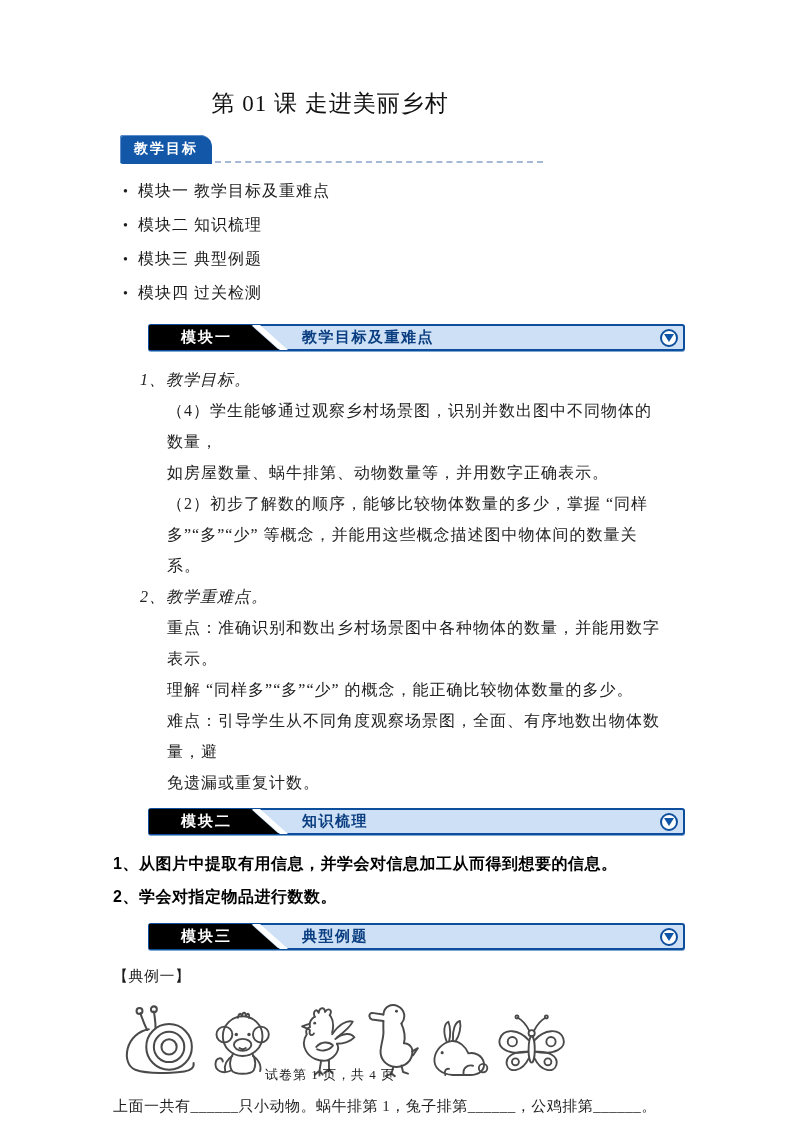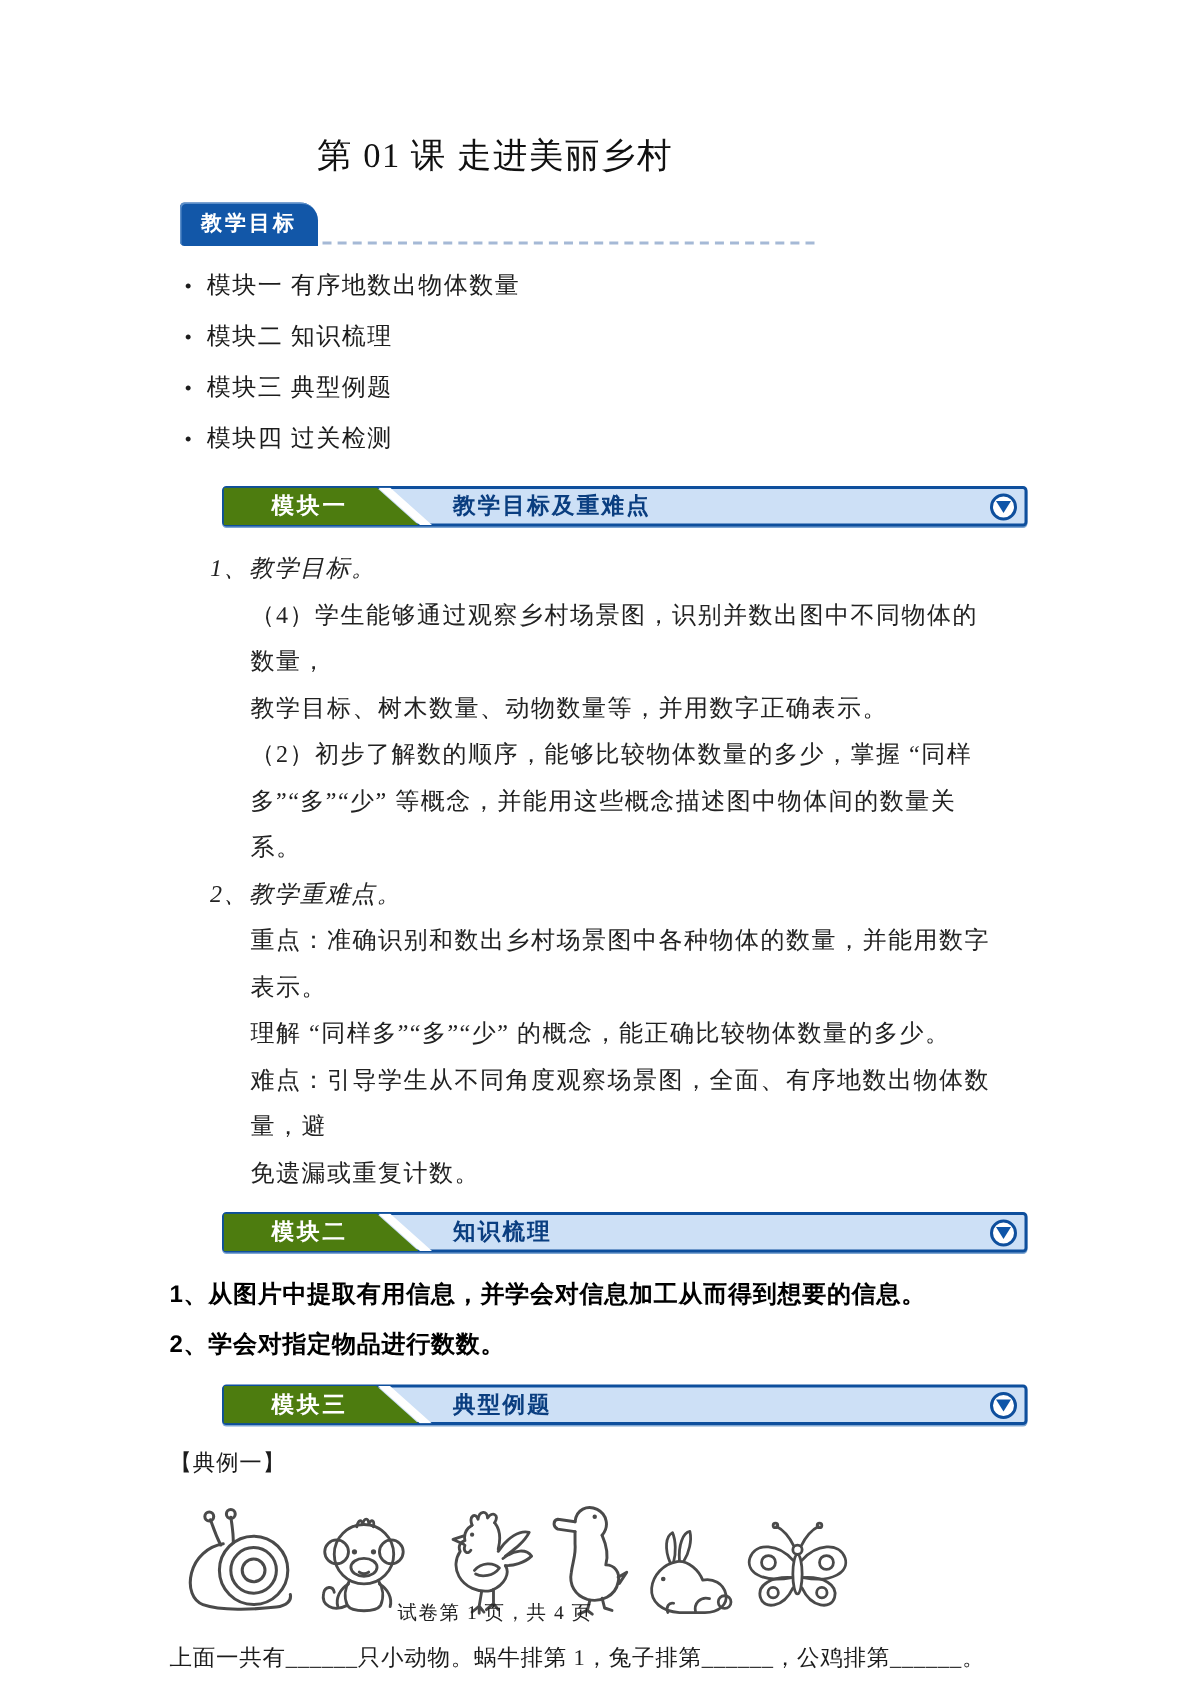--- a/index.html
+++ b/index.html
@@ -60,21 +60,21 @@
     background:#cde0f6;
     border:2px solid #0e4f9d;
     border-radius:3px;
     display:flex;
     align-items:center;
     box-shadow:0 1px 0 #7ea6d2;
   }
   .banner-tab {
     position:absolute; left:-1px; top:-1px;
     height:25px; width:136px;
-    background:#4d7c0f;
+    background:#000000;
     clip-path:polygon(0 0, 102px 0, 130px 100%, 0 100%);
     color:#ffffff;
     font-family:"Liberation Sans","DejaVu Sans",sans-serif;
     font-weight:bold; font-size:15px; letter-spacing:2px;
     display:flex; align-items:center;
     padding-left:32px;
   }
   .banner-gap {
     position:absolute; left:100px; top:-1px;
     height:25px; width:40px;
@@ -155,21 +155,21 @@
 
   <div class="doc-title">第 01 课 走进美丽乡村</div>
 
   <div class="nav-row">
     <div class="nav-badge">教学目标</div>
     <div class="nav-dotted"></div>
   </div>
 
   <div class="nav-list">
     <div class="nav-item">
-      <span class="bullet">•</span><span>模块一 有序地数出物体数量</span>
+      <span class="bullet">•</span><span>模块一 教学目标及重难点</span>
     </div>
     <div class="nav-item">
       <span class="bullet">•</span><span>模块二 知识梳理</span>
     </div>
     <div class="nav-item">
       <span class="bullet">•</span><span>模块三 典型例题</span>
     </div>
     <div class="nav-item">
       <span class="bullet">•</span><span>模块四 过关检测</span>
     </div>
@@ -182,21 +182,21 @@
     <div class="banner-gap"></div>
     <div class="banner-title">教学目标及重难点</div>
     <div class="banner-arrow">
         <i class="tri"></i>
       </div>
   </div>
 
   <div class="m1-block">
     <div class="t-line t-l1">1、教学目标。</div>
     <div class="t-line t-l2">（4）学生能够通过观察乡村场景图，识别并数出图中不同物体的数量，</div>
-    <div class="t-line t-l2">教学目标、树木数量、动物数量等，并用数字正确表示。</div>
+    <div class="t-line t-l2">如房屋数量、蜗牛排第、动物数量等，并用数字正确表示。</div>
     <div class="t-line t-l2">（2）初步了解数的顺序，能够比较物体数量的多少，掌握 “同样</div>
     <div class="t-line t-l2">多”“多”“少” 等概念，并能用这些概念描述图中物体间的数量关系。</div>
     <div class="t-line t-l1">2、教学重难点。</div>
     <div class="t-line t-l2">重点：准确识别和数出乡村场景图中各种物体的数量，并能用数字表示。</div>
     <div class="t-line t-l2">理解 “同样多”“多”“少” 的概念，能正确比较物体数量的多少。</div>
     <div class="t-line t-l2">难点：引导学生从不同角度观察场景图，全面、有序地数出物体数量，避</div>
     <div class="t-line t-l2">免遗漏或重复计数。</div>
   </div>
 
   <div class="banner mt10">

